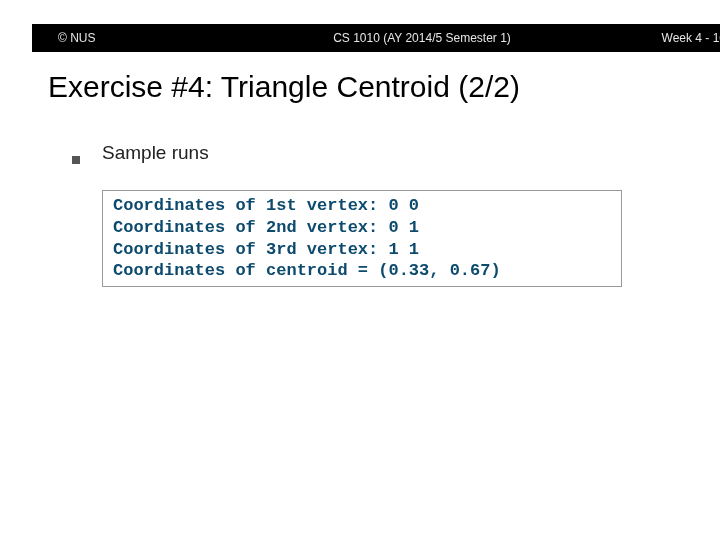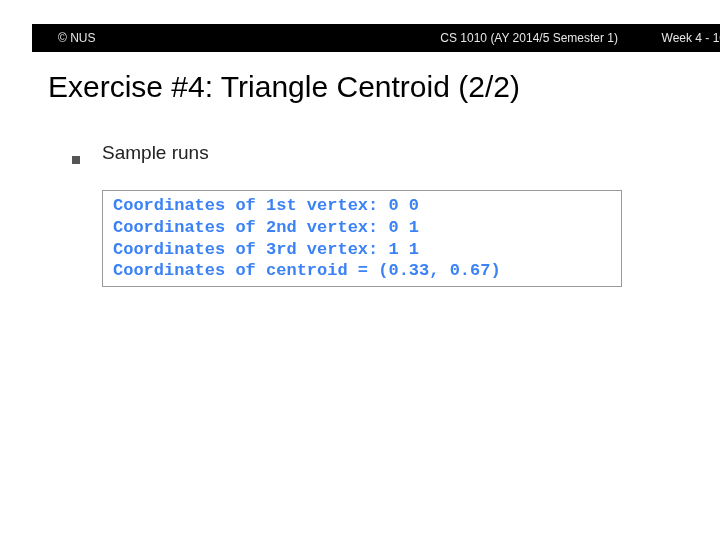--- a/index.html
+++ b/index.html
@@ -4,21 +4,21 @@
 <style>
   * { margin: 8px; padding: 0; box-sizing: border-box; }
   html, body { width: 720px; height: 540px; background: #fff; font-family: Arial, Helvetica, sans-serif; }
   .slide { width: 720px; height: 540px; position: relative; background: #fff; }
   .header {
     width: 100%; height: 28px; background: #000;
     display: flex; align-items: center; color: #e6e6e6;
     font-size: 12px;
   }
   .hdr-left  { flex: 0 0 130px; padding-left: 18px; }
-  .hdr-center{ flex: 1 1 auto; text-align: right; padding-left:40px;}
+  .hdr-center{ flex: 1 1 auto; text-align: center; padding-left:40px;}
   .hdr-right { flex: 0 0 110px; text-align: right; padding-right: 18px; }
   .title {
     font-size: 30px; color: #000; padding: 10px 16px 6px 16px;
     font-weight: normal;
   }
   .body { padding: 8px 0 0 24px; }
   .bullet-row { display: flex; align-items: flex-end; margin-bottom: 18px; }
   .bullet-sq {
     width: 8px; height: 8px; background: #555; margin-right: 14px;
     flex: 0 0 8px;
@@ -28,21 +28,21 @@
     margin: 0 0 18px 46px;
     width: 520px;
     border: 1px solid #999;
     background: #fff;
     padding: 4px 10px 4px 10px;
     font-family: "Courier New", Courier, monospace;
     font-size: 17px;
     font-weight: bold;
     line-height: 1.28;
     white-space: pre;
-    color: #3b82f6;
+    color: #0c4a6e;
   }
 </style>
 </head>
 <body>
 
 <div class="slide">
 
   <div class="header">
     <div class="hdr-left">© NUS</div>
     <div class="hdr-center">CS 1010 (AY 2014/5 Semester 1)</div>

